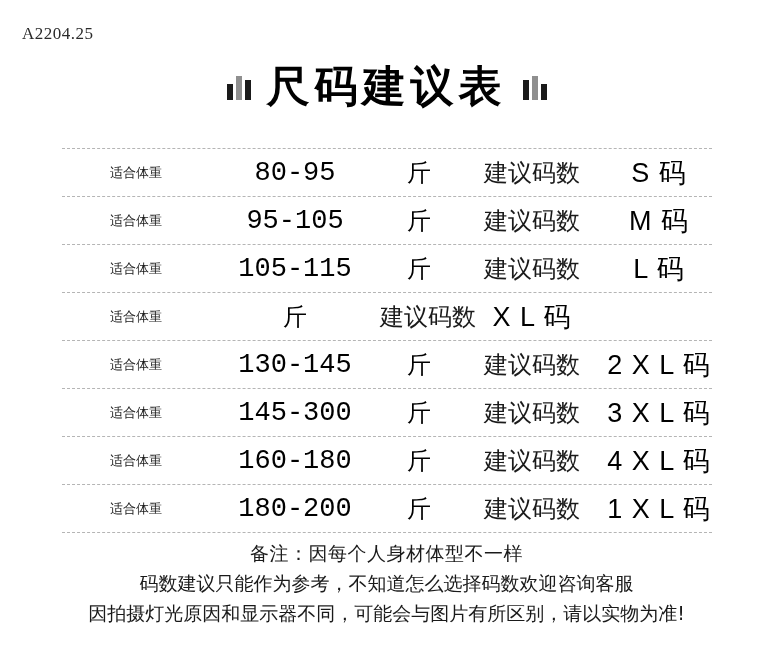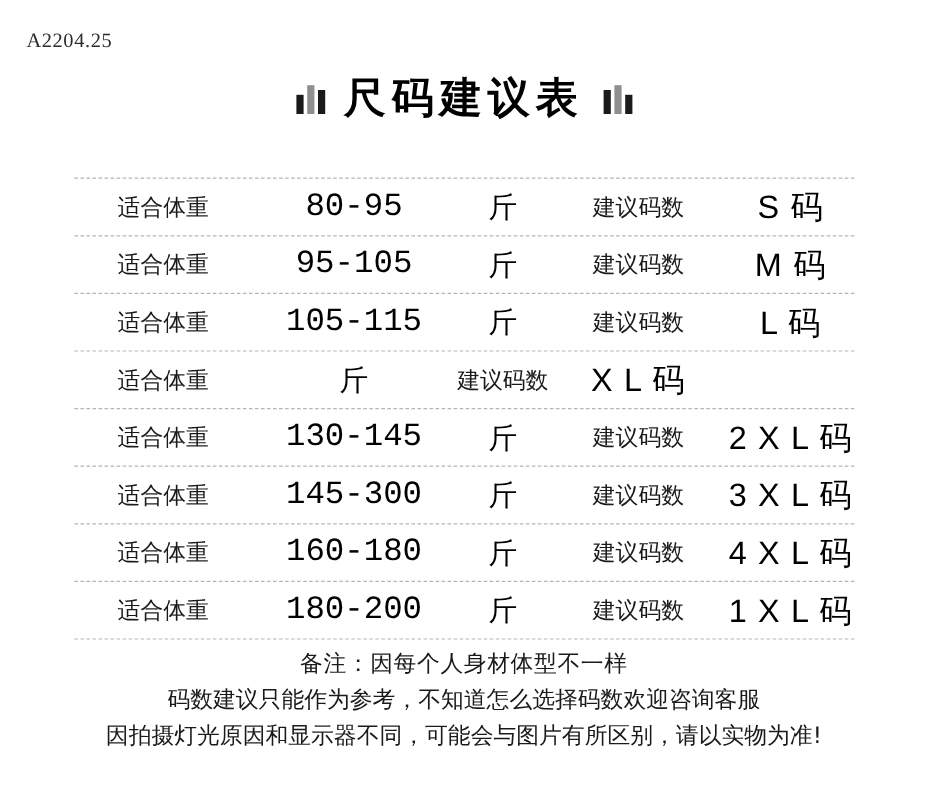--- a/index.html
+++ b/index.html
@@ -34,21 +34,21 @@
     position: absolute;
     top: 58px;
     left: 0;
     width: 773px;
     display: flex;
     align-items: center;
     justify-content: center;
     gap: 16px;
   }
   .title-text {
-    font-size: 35px;
+    font-size: 43px;
     font-weight: bold;
     letter-spacing: 5px;
     color: #000000;
     font-family: "DejaVu Sans", "Liberation Sans", sans-serif;
   }
   .bars {
     display: inline-flex;
     align-items: flex-end;
     gap: 3px;
     height: 26px;
@@ -78,37 +78,37 @@
     height: 47px;
     border-bottom: 1px dashed #b5b5b5;
   }
   .row:first-child {
     border-top: 1px dashed #b5b5b5;
   }
   .cell {
     white-space: nowrap;
   }
   .c-label {
-    font-size: 19px;
+    font-size: 13px;
     text-align: center;
     color: #1a1a1a;
   }
   .c-weight {
     font-size: 27px;
     text-align: center;
     color: #000000;
     font-family: Liberation Mono, monospace;
   }
   .c-unit {
     font-size: 24px;
     text-align: center;
     color: #000000;
   }
   .c-sugg {
-    font-size: 19px;
+    font-size: 24px;
     text-align: center;
     color: #1a1a1a;
   }
   .c-size {
     font-size: 27px;
     text-align: center;
     color: #000000;
     letter-spacing: 1px;
     font-family: "Liberation Sans", sans-serif;
   }

